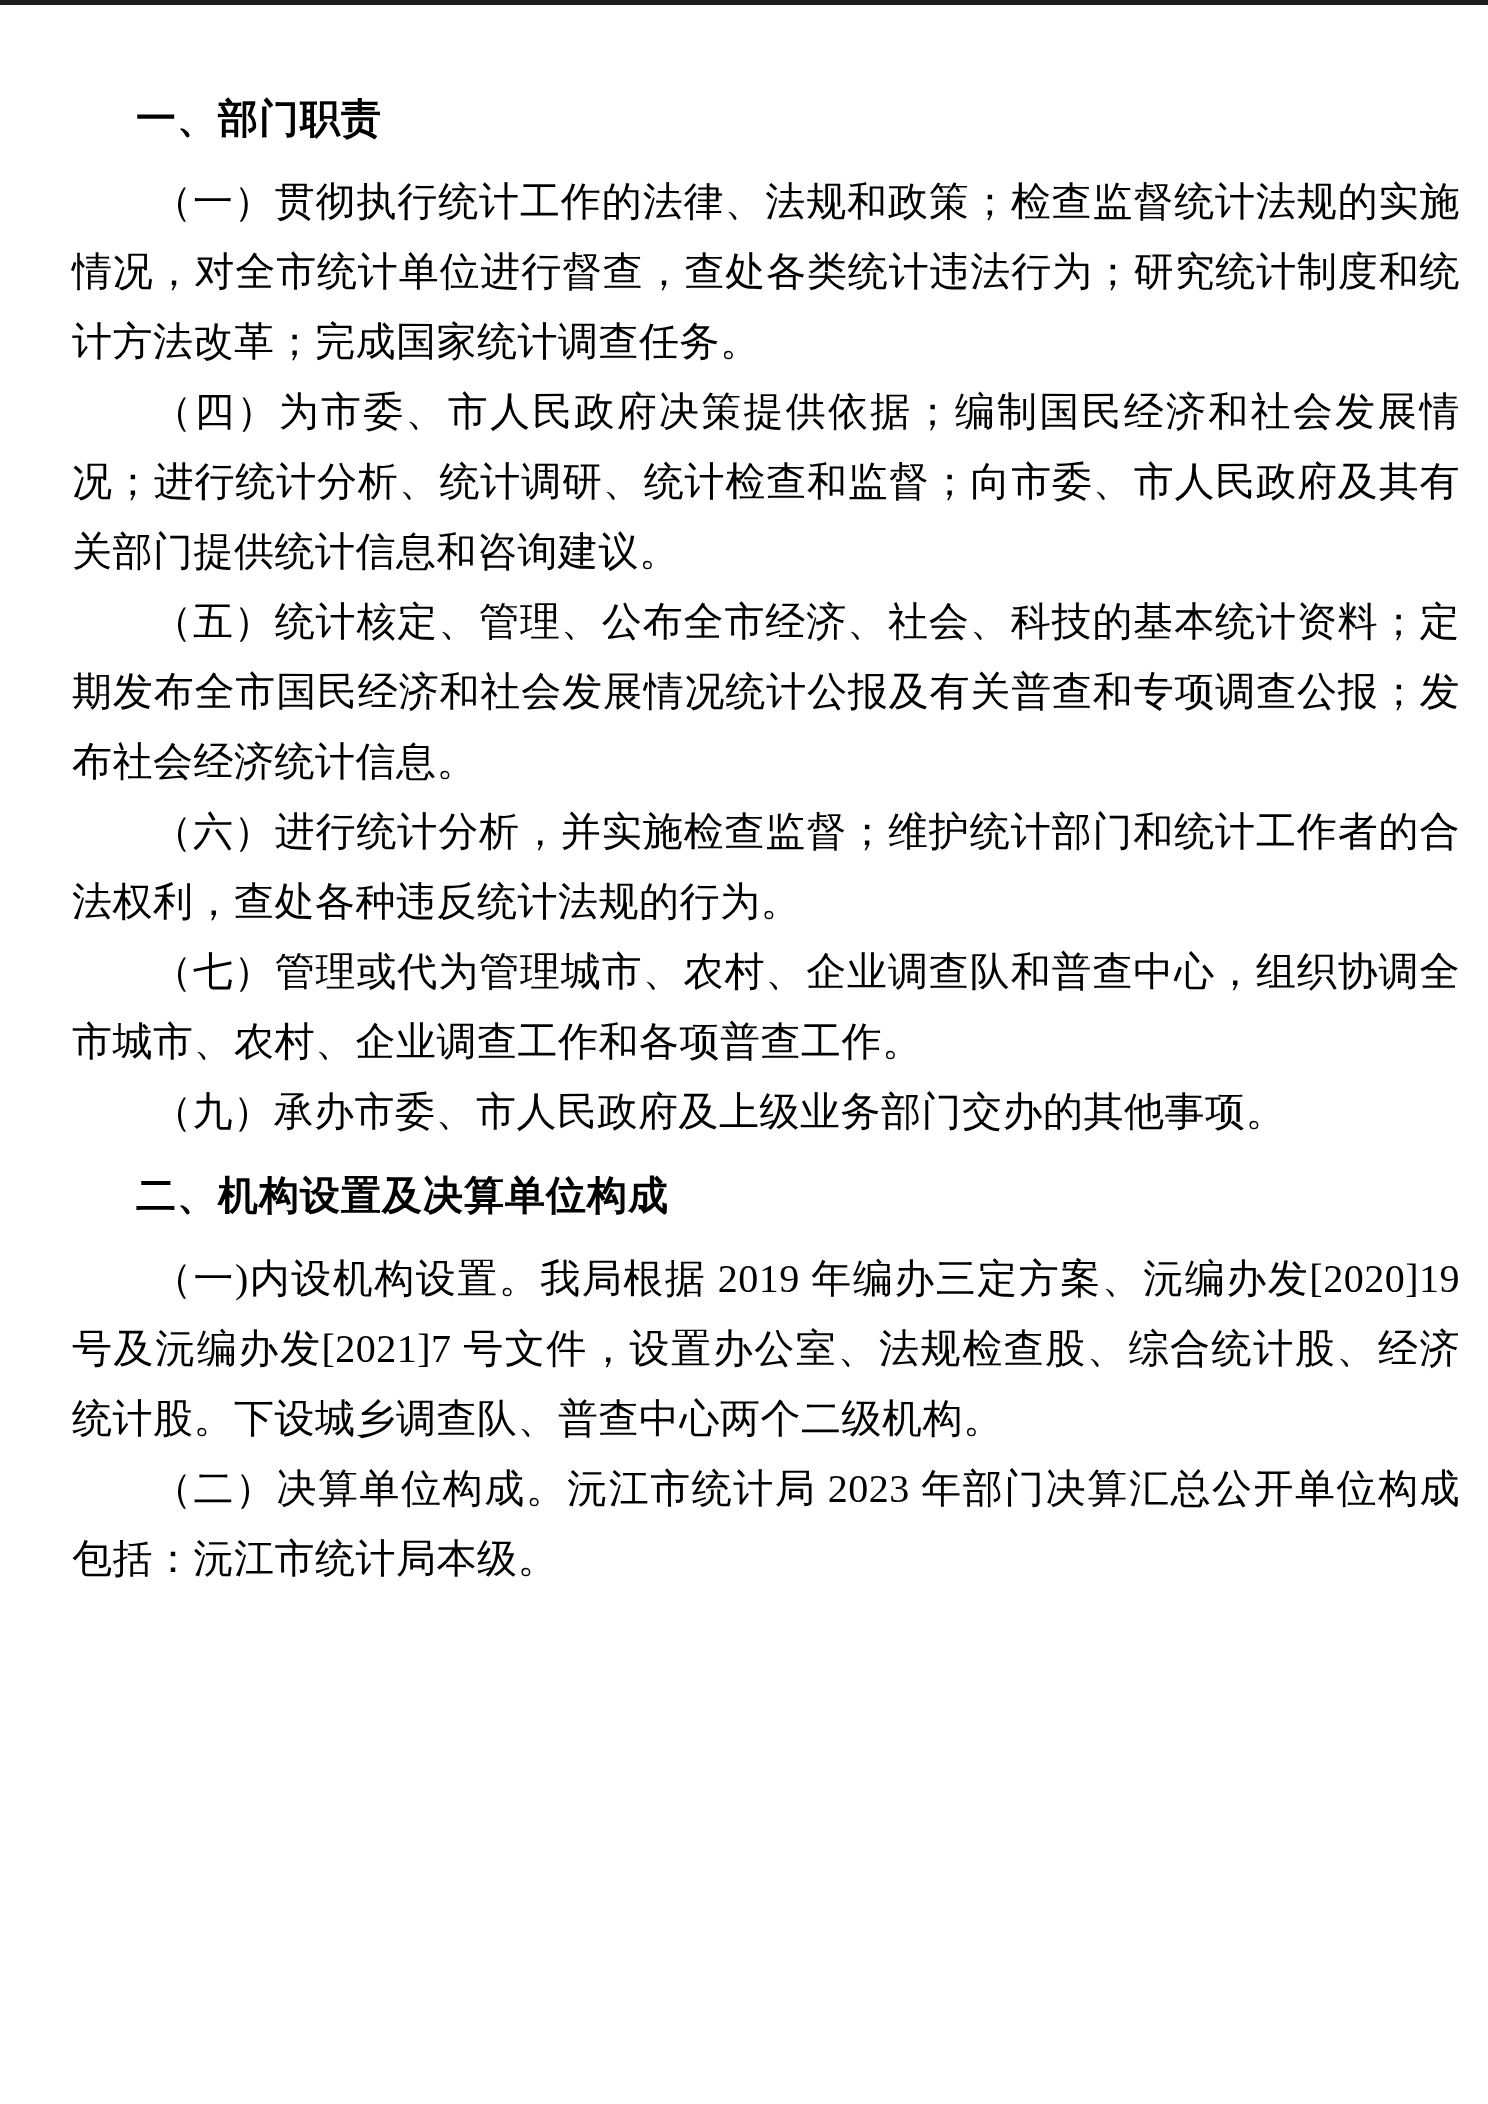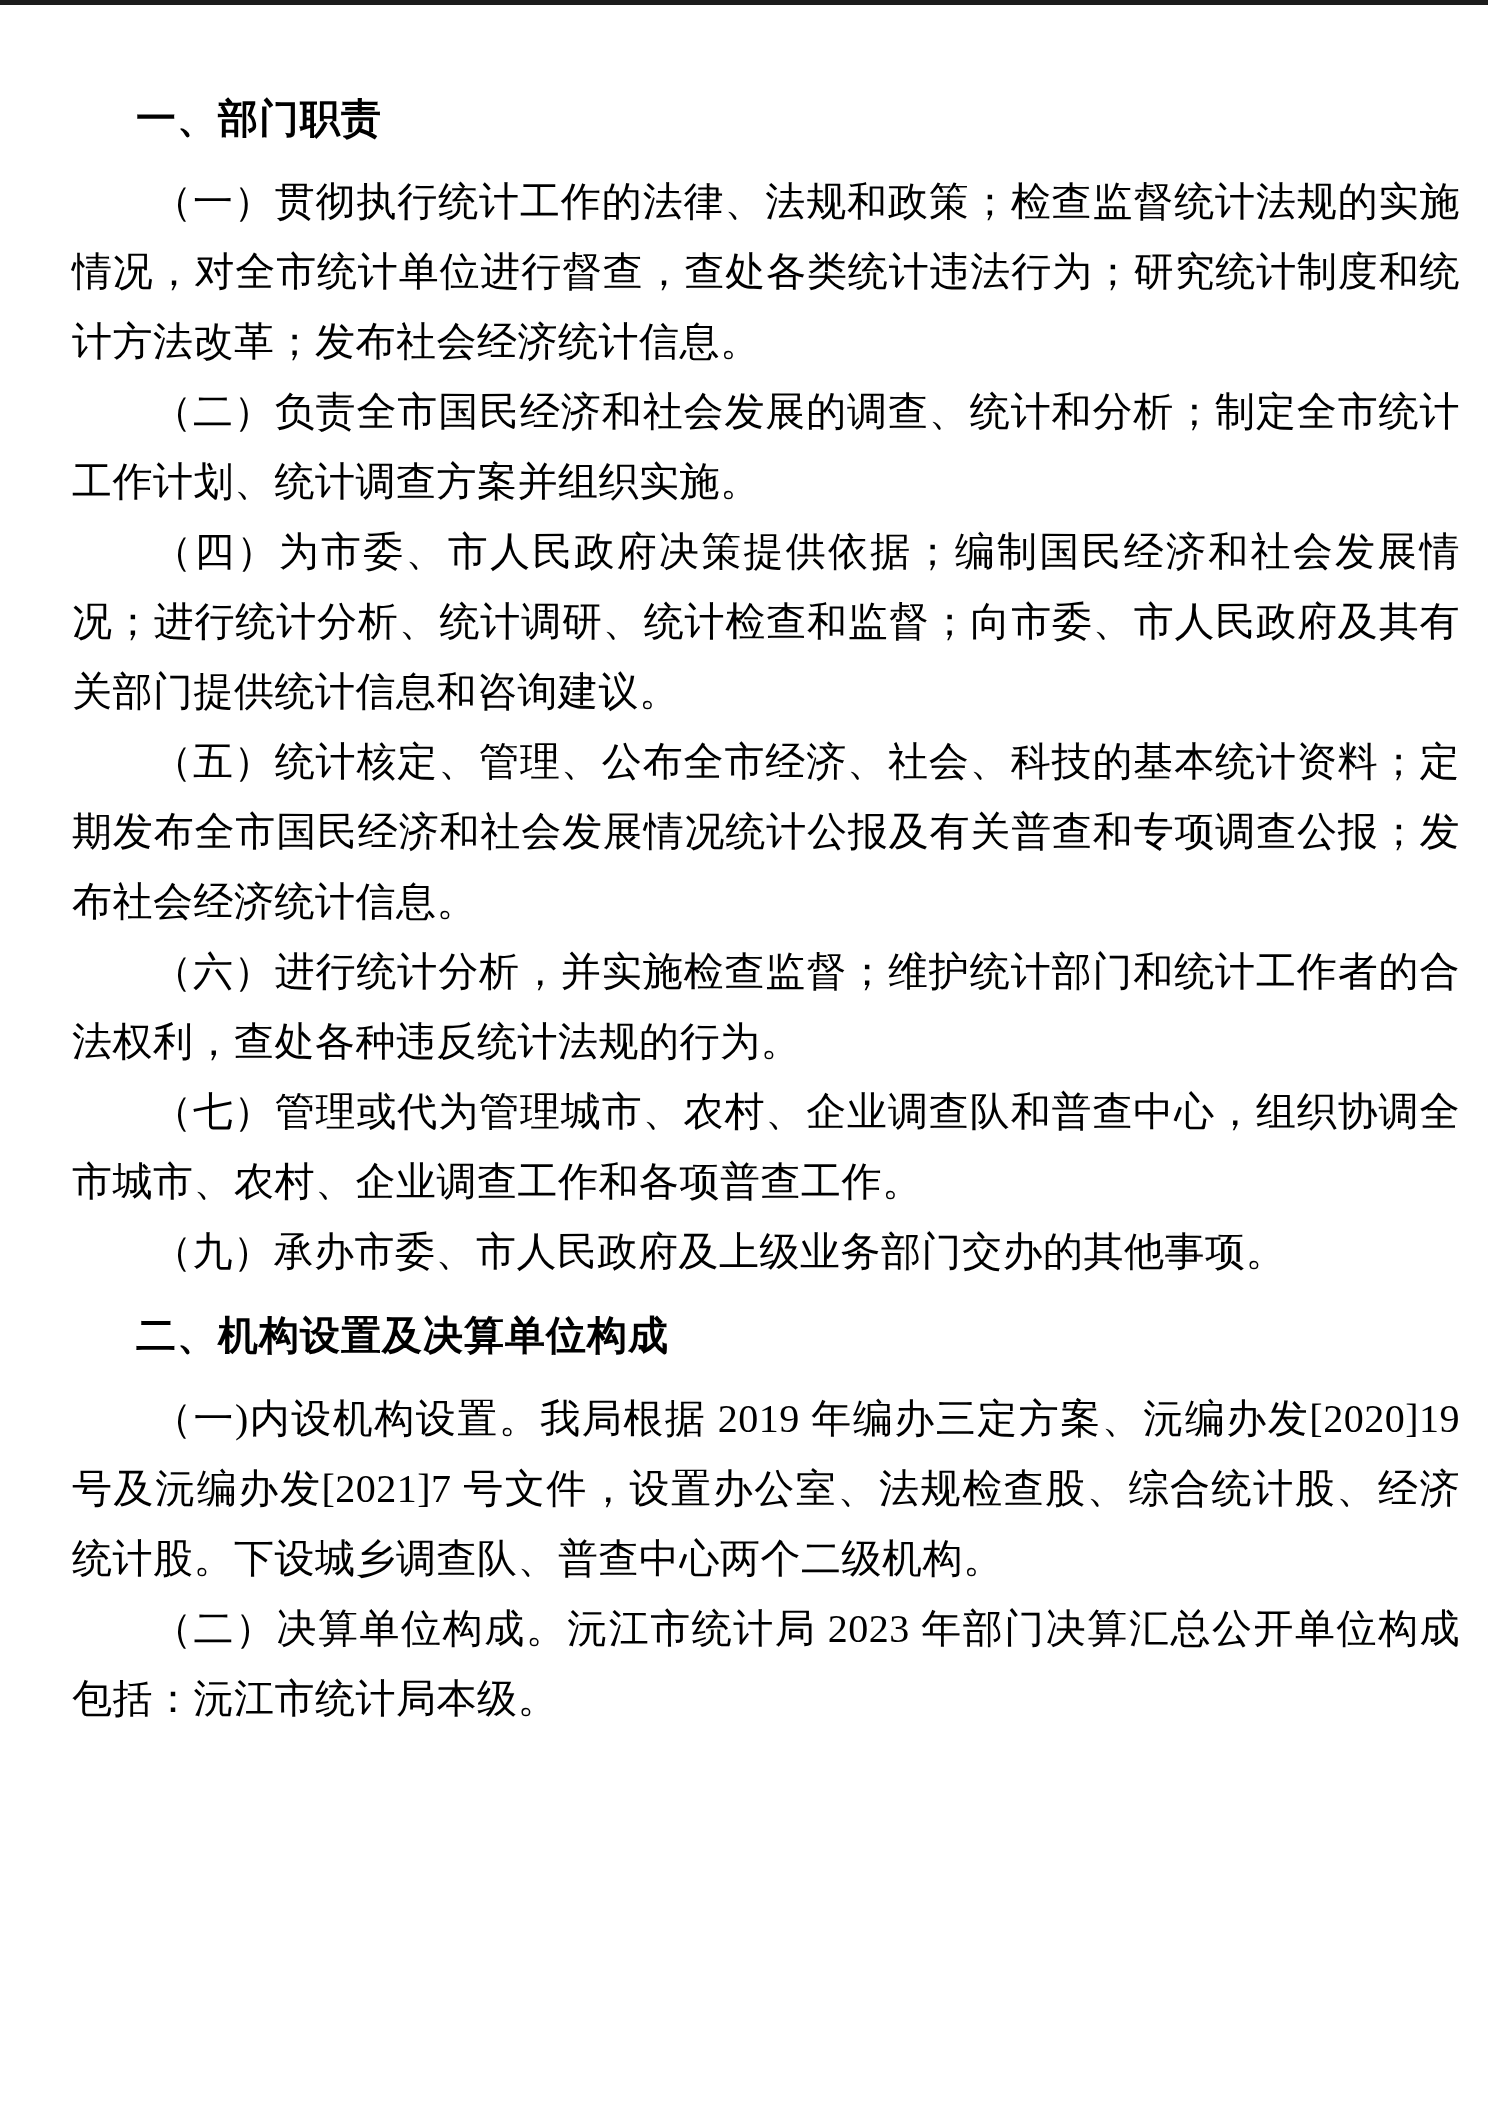--- a/index.html
+++ b/index.html
@@ -46,22 +46,21 @@
     letter-spacing: 0.5px;
   }
 </style>
 </head>
 <body>
 
 <div class="page" style="background: rgb(255, 255, 255);">
   <div class="top-border" style="background: rgb(28, 28, 28);"></div>
   <div class="content" id="content">
       <h2 class="section-heading">一、部门职责</h2>
-      <p class="paragraph">（一）贯彻执行统计工作的法律、法规和政策；检查监督统计法规的实施情况，对全市统计单位进行督查，查处各类统计违法行为；研究统计制度和统计方法改革；发布社会经济统计信息。</p>
-      <p class="paragraph">（二）负责全市国民经济和社会发展的调查、统计和分析；制定全市统计工作计划、统计调查方案并组织实施。</p>
+      <p class="paragraph">（一）贯彻执行统计工作的法律、法规和政策；检查监督统计法规的实施情况，对全市统计单位进行督查，查处各类统计违法行为；研究统计制度和统计方法改革；完成国家统计调查任务。</p>
       <p class="paragraph">（四）为市委、市人民政府决策提供依据；编制国民经济和社会发展情况；进行统计分析、统计调研、统计检查和监督；向市委、市人民政府及其有关部门提供统计信息和咨询建议。</p>
       <p class="paragraph">（五）统计核定、管理、公布全市经济、社会、科技的基本统计资料；定期发布全市国民经济和社会发展情况统计公报及有关普查和专项调查公报；发布社会经济统计信息。</p>
       <p class="paragraph">（六）进行统计分析，并实施检查监督；维护统计部门和统计工作者的合法权利，查处各种违反统计法规的行为。</p>
       <p class="paragraph">（七）管理或代为管理城市、农村、企业调查队和普查中心，组织协调全市城市、农村、企业调查工作和各项普查工作。</p>
       <p class="paragraph">（九）承办市委、市人民政府及上级业务部门交办的其他事项。</p>
       <h2 class="section-heading">二、机构设置及决算单位构成</h2>
       <p class="paragraph">（一)内设机构设置。我局根据 2019 年编办三定方案、沅编办发[2020]19 号及沅编办发[2021]7 号文件，设置办公室、法规检查股、综合统计股、经济统计股。下设城乡调查队、普查中心两个二级机构。</p>
       <p class="paragraph">（二）决算单位构成。沅江市统计局 2023 年部门决算汇总公开单位构成包括：沅江市统计局本级。</p>
     </div>
 </div>

